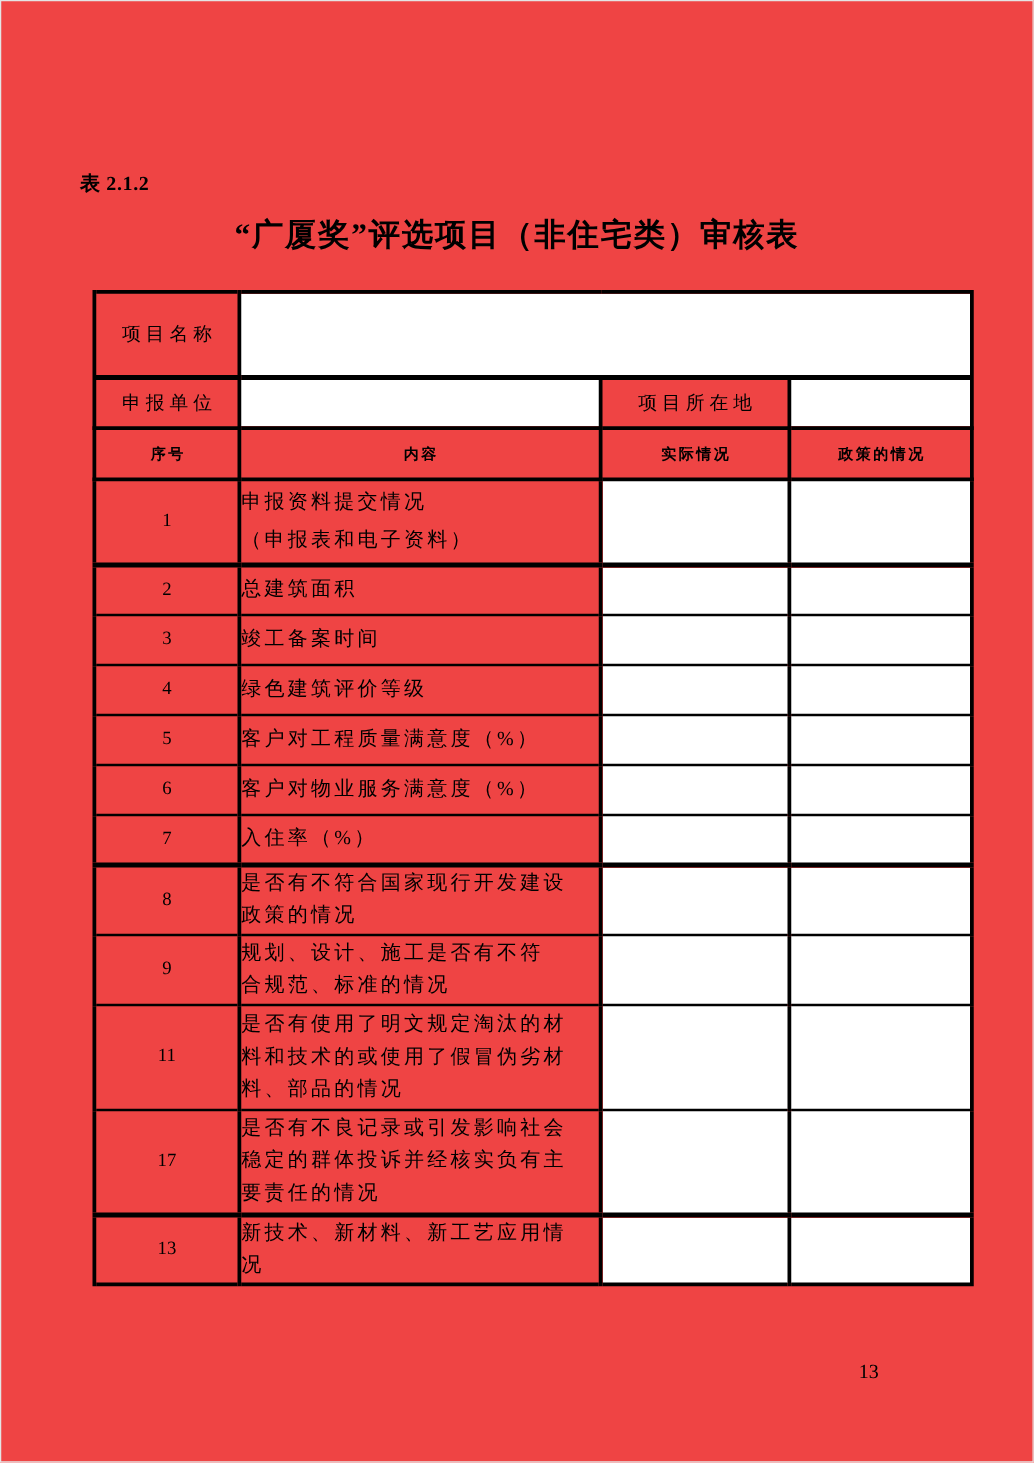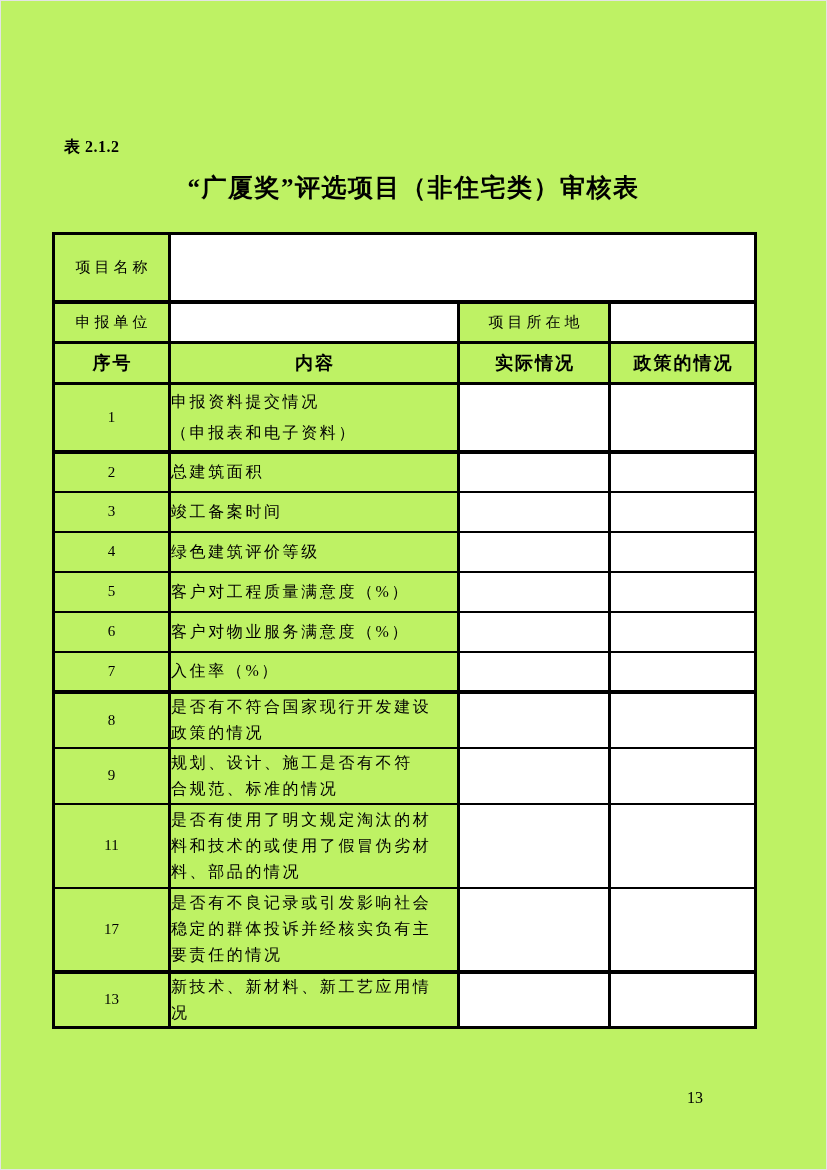--- a/index.html
+++ b/index.html
@@ -3,53 +3,53 @@
 <meta charset="utf-8">
 <style>
   html,body { margin:0; padding:0; background:#ffffff; }
   body {
     width:827px; height:1170px;
     font-family:"Liberation Serif","DejaVu Serif",serif;
     color:#000;
   }
   .page {
     position:relative; width:827px; height:1170px;
-    background:#bef264; overflow:hidden;
+    background:#ef4444; overflow:hidden;
     box-shadow:inset 0 0 0 1px #e4e4e4;
   }
   .table-label {
     position:absolute; left:64px; top:137px;
     font-size:16px; font-weight:bold; letter-spacing:0.5px;
   }
   .main-title {
     position:absolute; left:0; top:171px; width:100%;
     margin:0; text-align:center;
     font-size:25px; font-weight:bold; letter-spacing:1.5px;
   }
   table.review {
-    position:absolute; left:52px; top:232px; width:702px;
+    position:absolute; left:74px; top:232px; width:702px;
     border-collapse:collapse; table-layout:fixed;
     border:3px solid #000;
   }
   table.review td, table.review th {
     border:3px solid #000;
     border-top-width:2px; border-bottom-width:2px;
     padding:0; overflow:hidden; vertical-align:middle;
   }
   tr.r-name  { height:37px; }
   tr.r-unit  { height:41px; }
   tr.r-head  { height:41px; }
   tr.r-unit td { border-bottom-width:3px; }
   tr.r-head th { border-bottom-width:3px; }
   .lbl {
     font-size:15px; text-align:center; letter-spacing:4px;
     text-indent:4px;
   }
   th {
-    font-size:18px; font-weight:bold; text-align:center;
+    font-size:12px; font-weight:bold; text-align:center;
     letter-spacing:2px; text-indent:2px;
   }
   tbody tr { height:40px; }
   tbody tr.lines-2 { height:56px; }
   tbody tr.lines-3 { height:84px; }
   tbody tr:first-child { height:68px; }
   tbody tr:first-child .c-content { line-height:31px; }
   tbody tr:nth-child(1) td,
   tbody tr:nth-child(7) td,
   tbody tr:nth-child(11) td { border-bottom-width:4px; }

